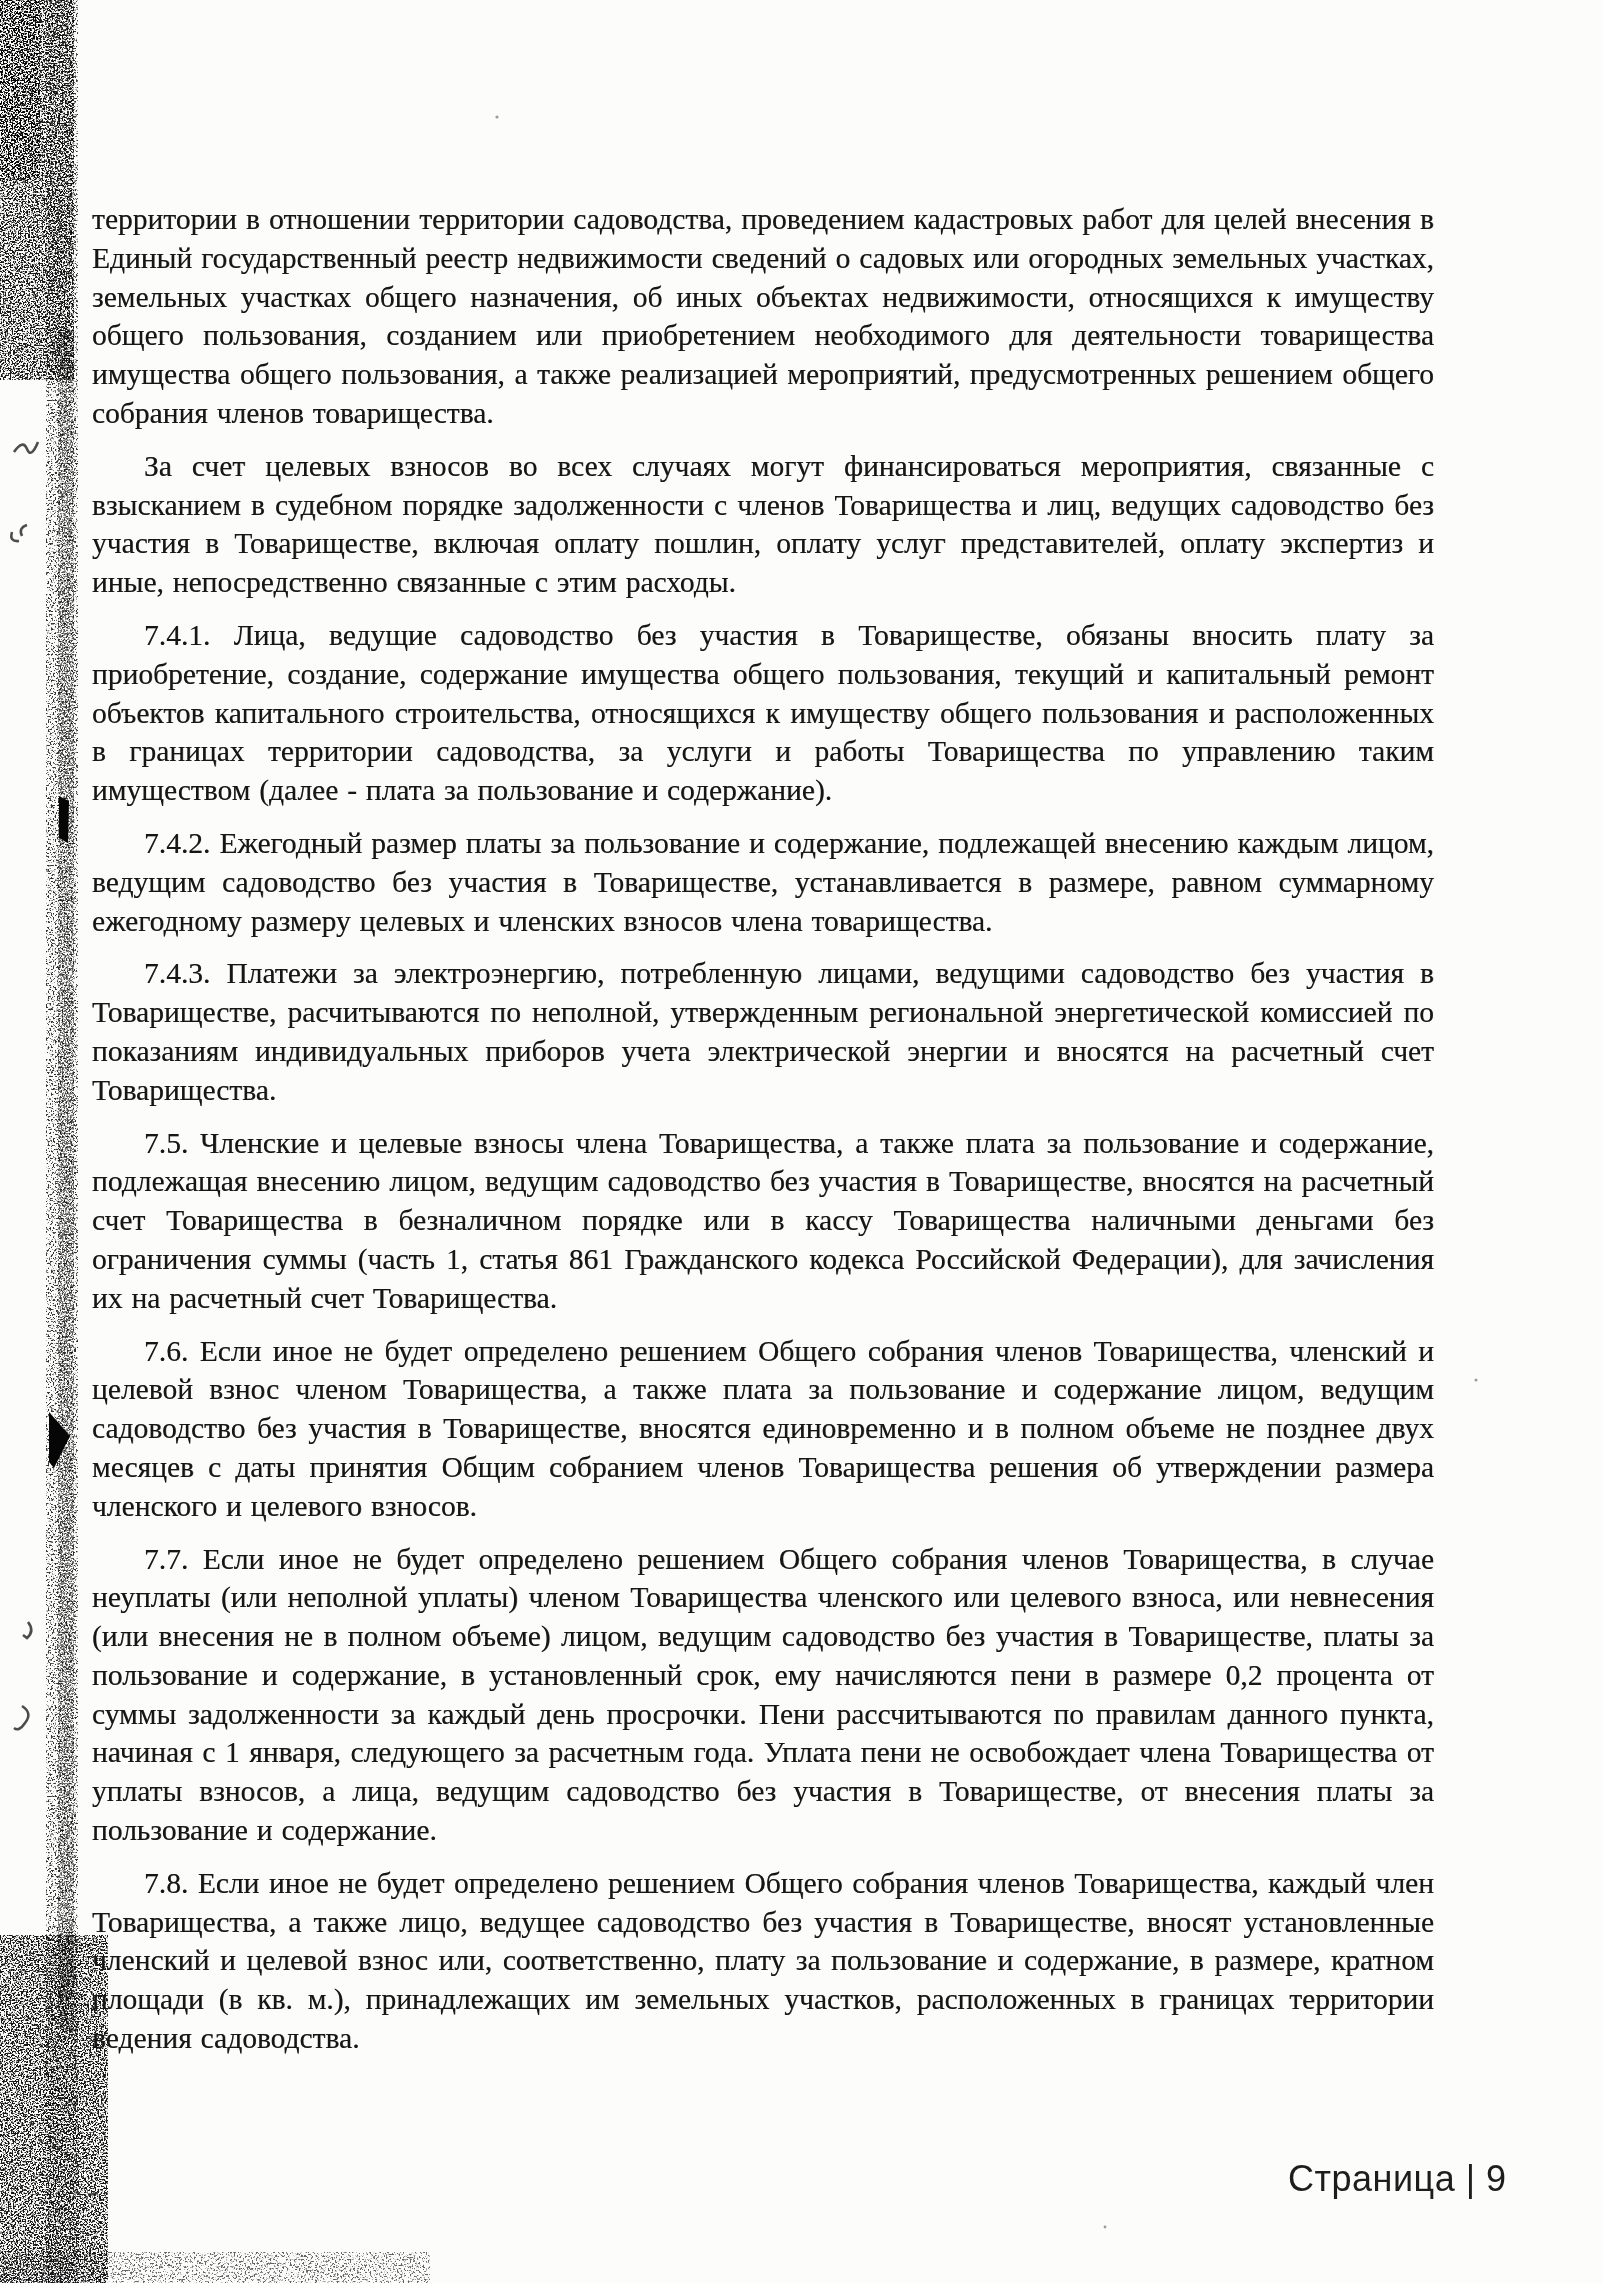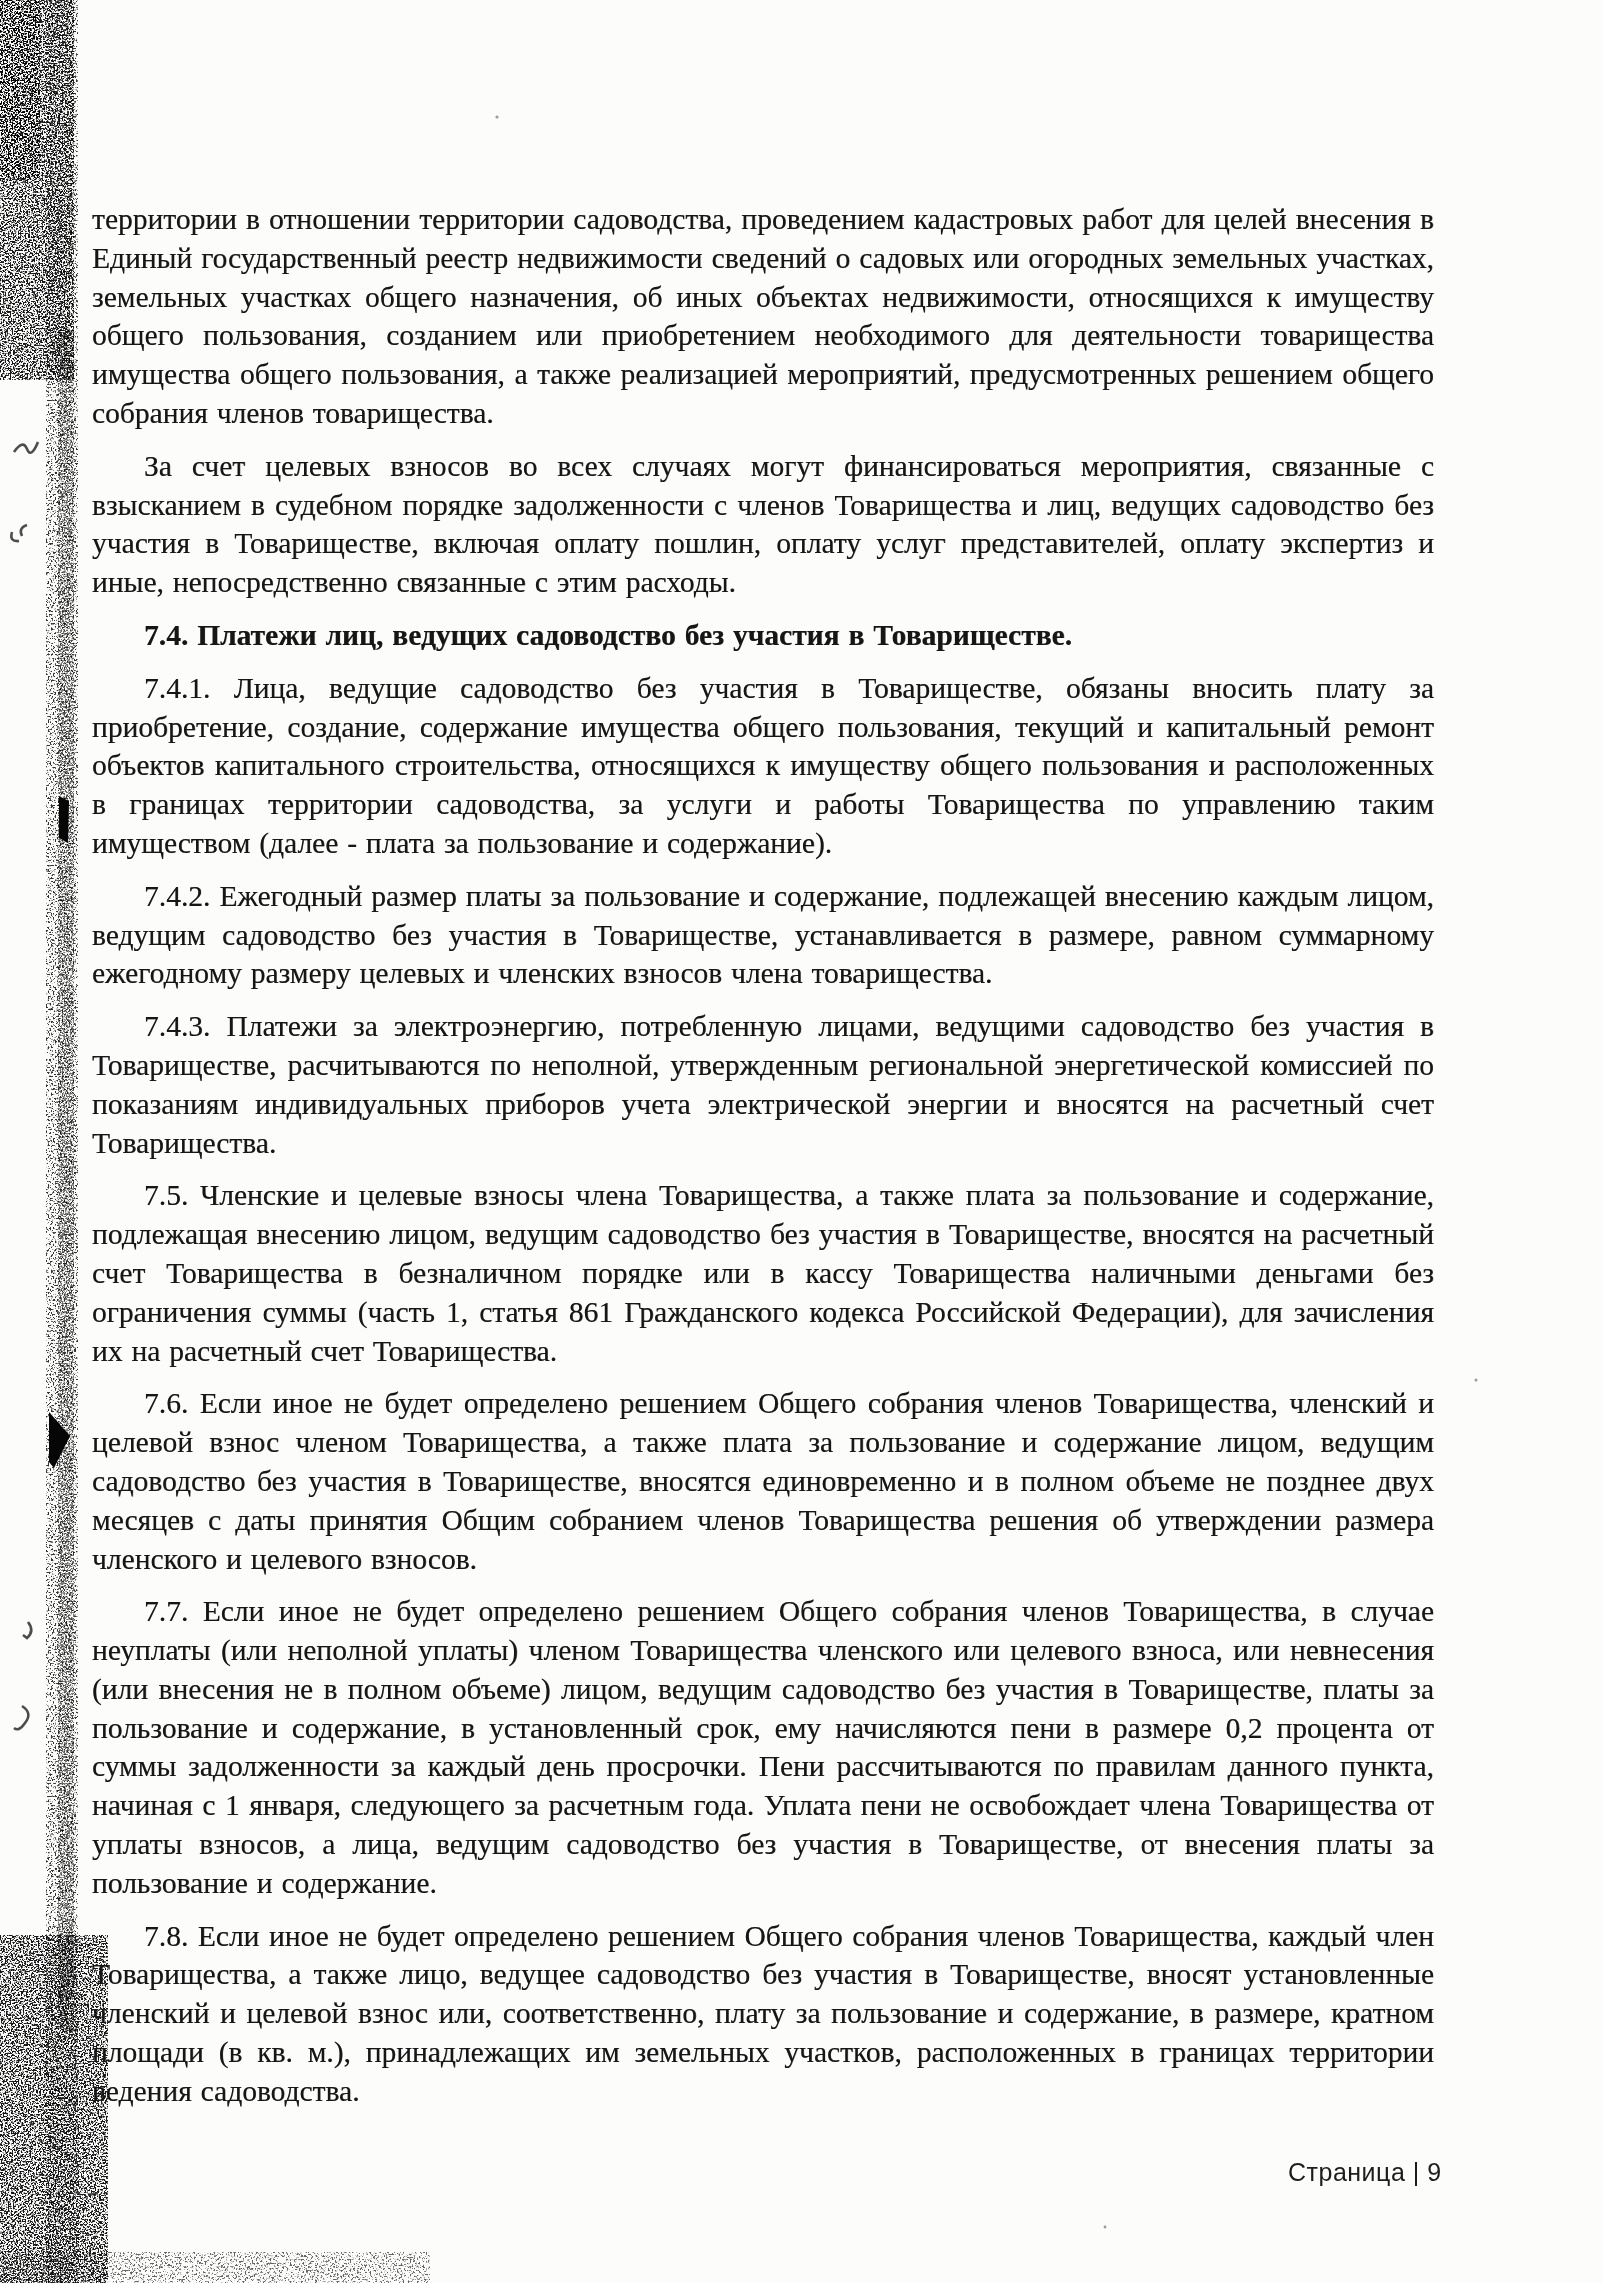--- a/index.html
+++ b/index.html
@@ -26,21 +26,21 @@
     word-spacing: 1.5px;
     text-shadow: 0.35px 0.35px 0 rgba(15,15,15,0.55);
   }
   .para.indent { text-indent: 52px; }
   .para.bold { font-weight: bold; }
   .footer {
     position: absolute;
     left: 1288px;
     top: 2158px;
     font-family: "Liberation Sans", sans-serif;
-    font-size: 25px;
+    font-size: 36px;
     letter-spacing: 0.5px;
     color: #1d1d1d;
   }
   .noise-layer {
     position: absolute;
     left: 0; top: 0;
     pointer-events: none;
   }
 </style>
 </head>
@@ -85,21 +85,20 @@
       <circle cx="497" cy="117" r="1.6"></circle>
       <circle cx="1093" cy="268" r="1.4"></circle>
       <circle cx="1476" cy="1380" r="1.5"></circle>
       <circle cx="1105" cy="2227" r="1.4"></circle>
     </g>
   </svg>
 
   <div class="textblock">
       <p class="para">территории в отношении территории садоводства, проведением кадастровых работ для целей внесения в Единый государственный реестр недвижимости сведений о садовых или огородных земельных участках, земельных участках общего назначения, об иных объектах недвижимости, относящихся к имуществу общего пользования, созданием или приобретением необходимого для деятельности товарищества имущества общего пользования, а также реализацией мероприятий, предусмотренных решением общего собрания членов товарищества.</p>
       <p class="para indent">За счет целевых взносов во всех случаях могут финансироваться мероприятия, связанные с взысканием в судебном порядке задолженности с членов Товарищества и лиц, ведущих садоводство без участия в Товариществе, включая оплату пошлин, оплату услуг представителей, оплату экспертиз и иные, непосредственно связанные с этим расходы.</p>
-      <p class="para indent bold">7.4. Платежи лиц, ведущих садоводство без участия в Товариществе.</p>
       <p class="para indent">7.4.1. Лица, ведущие садоводство без участия в Товариществе, обязаны вносить плату за приобретение, создание, содержание имущества общего пользования, текущий и капитальный ремонт объектов капитального строительства, относящихся к имуществу общего пользования и расположенных в границах территории садоводства, за услуги и работы Товарищества по управлению таким имуществом (далее - плата за пользование и содержание).</p>
       <p class="para indent">7.4.2. Ежегодный размер платы за пользование и содержание, подлежащей внесению каждым лицом, ведущим садоводство без участия в Товариществе, устанавливается в размере, равном суммарному ежегодному размеру целевых и членских взносов члена товарищества.</p>
       <p class="para indent">7.4.3. Платежи за электроэнергию, потребленную лицами, ведущими садоводство без участия в Товариществе, расчитываются по неполной, утвержденным региональной энергетической комиссией по показаниям индивидуальных приборов учета электрической энергии и вносятся на расчетный счет Товарищества.</p>
       <p class="para indent">7.5. Членские и целевые взносы члена Товарищества, а также плата за пользование и содержание, подлежащая внесению лицом, ведущим садоводство без участия в Товариществе, вносятся на расчетный счет Товарищества в безналичном порядке или в кассу Товарищества наличными деньгами без ограничения суммы (часть 1, статья 861 Гражданского кодекса Российской Федерации), для зачисления их на расчетный счет Товарищества.</p>
       <p class="para indent">7.6. Если иное не будет определено решением Общего собрания членов Товарищества, членский и целевой взнос членом Товарищества, а также плата за пользование и содержание лицом, ведущим садоводство без участия в Товариществе, вносятся единовременно и в полном объеме не позднее двух месяцев с даты принятия Общим собранием членов Товарищества решения об утверждении размера членского и целевого взносов.</p>
       <p class="para indent">7.7. Если иное не будет определено решением Общего собрания членов Товарищества, в случае неуплаты (или неполной уплаты) членом Товарищества членского или целевого взноса, или невнесения (или внесения не в полном объеме) лицом, ведущим садоводство без участия в Товариществе, платы за пользование и содержание, в установленный срок, ему начисляются пени в размере 0,2 процента от суммы задолженности за каждый день просрочки. Пени рассчитываются по правилам данного пункта, начиная с 1 января, следующего за расчетным года. Уплата пени не освобождает члена Товарищества от уплаты взносов, а лица, ведущим садоводство без участия в Товариществе, от внесения платы за пользование и содержание.</p>
       <p class="para indent">7.8. Если иное не будет определено решением Общего собрания членов Товарищества, каждый член Товарищества, а также лицо, ведущее садоводство без участия в Товариществе, вносят установленные членский и целевой взнос или, соответственно, плату за пользование и содержание, в размере, кратном площади (в кв. м.), принадлежащих им земельных участков, расположенных в границах территории ведения садоводства.</p>
     </div>
 
   <div class="footer">Страница | 9</div>

